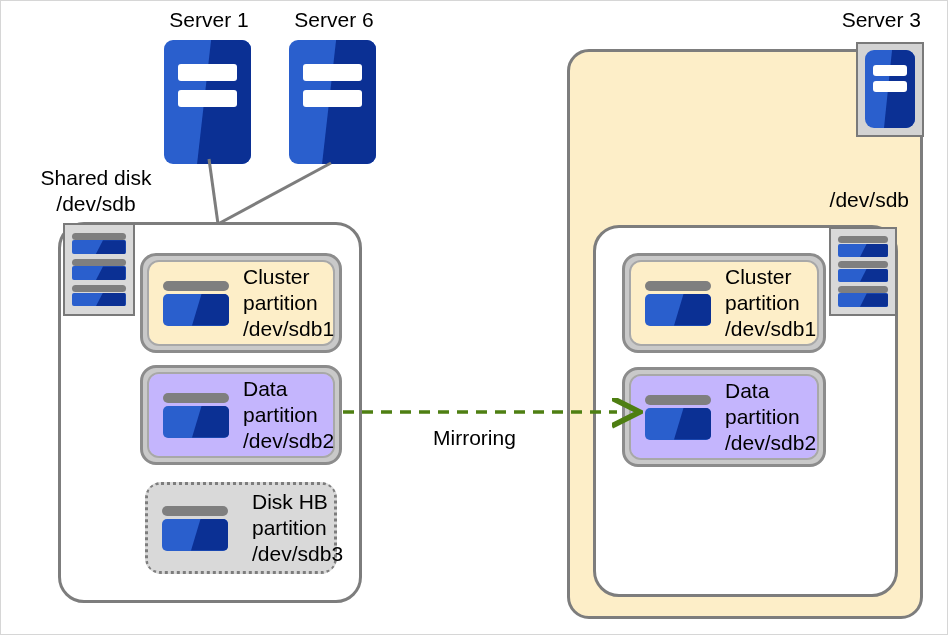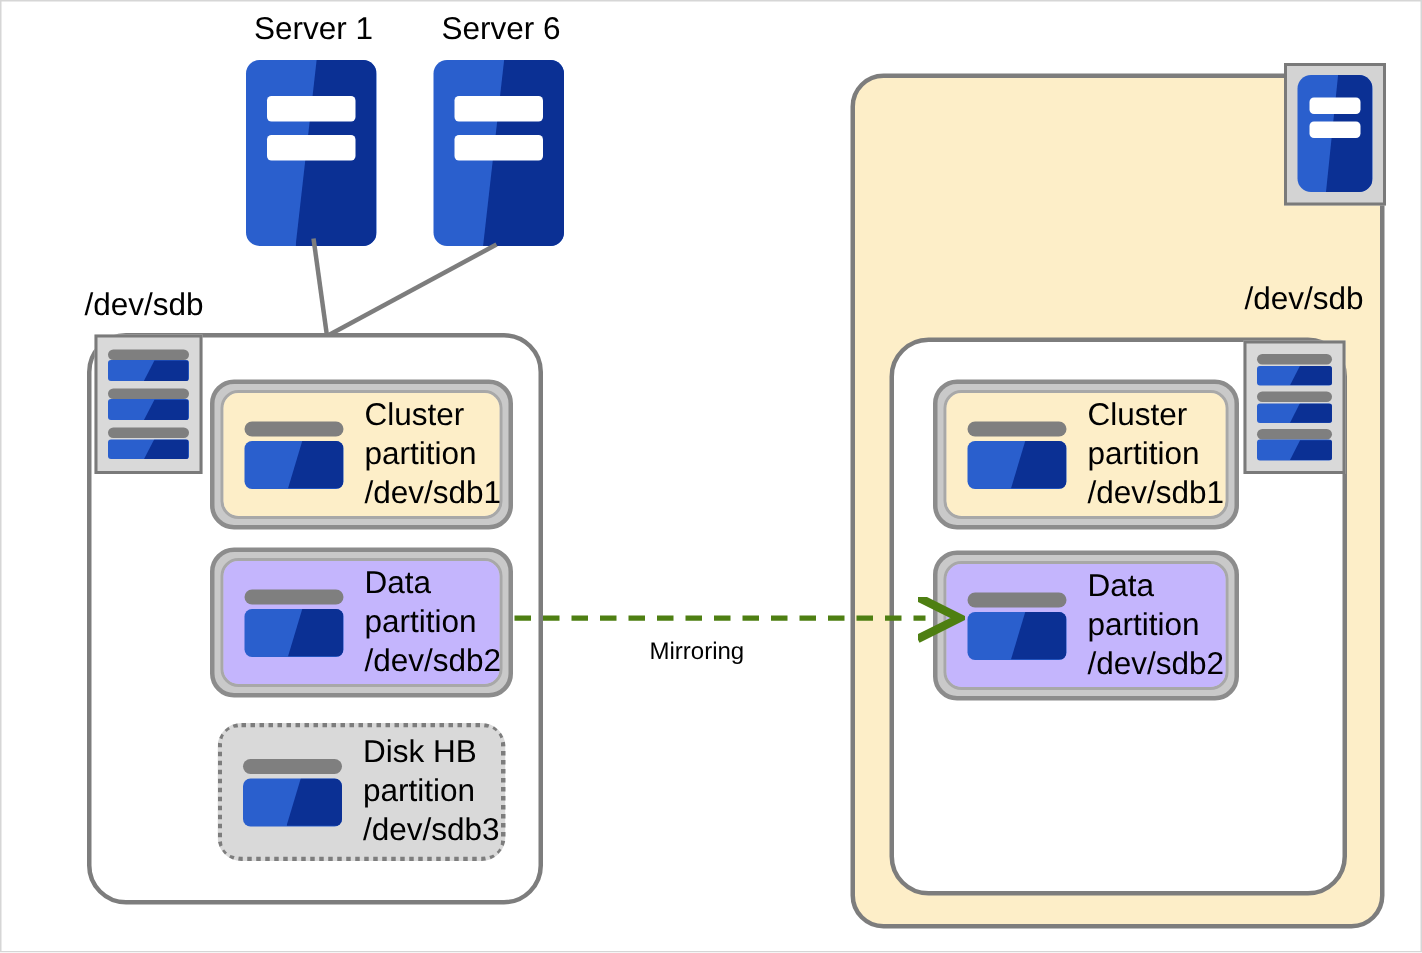--- a/index.html
+++ b/index.html
@@ -148,21 +148,21 @@
     position: absolute;
     inset: 6px;
     border-radius: 10px;
     display: flex;
     align-items: center;
     box-sizing: border-box;
   }
   .partition.dashed .pcontent { inset: 0; }
   .p-yellow .pcontent { background: #fdeec8; }
   .p-blue   .pcontent { background: #c4b5fd; }
-  .p-gray   .pcontent { background: #d9d9d9; }
+  .p-gray   .pcontent { background: #d9d9d9; gap: 10px; }
 
   
   .part-icon {
     position: relative;
     width: 66px;
     height: 45px;
     flex: 0 0 auto;
     margin-left: 14px;
   }
   .part-icon .cap {
@@ -196,21 +196,21 @@
     white-space: pre-line;
   }
 
   
   .connector { position: absolute; pointer-events: none; }
 
   
   .mirror-svg { position: absolute; left: 0; top: 0; }
   .mirror-label {
     position: absolute;
-    font-size: 16px;
+    font-size: 21px;
     color: #000;
     white-space: nowrap;
   }
 </style>
 </head>
 <body>
 
 <div id="canvas">
 
   <div class="label center" style="left:163px; top:6px; width:90px;">Server 1</div>
@@ -225,20 +225,21 @@
     <div class="dark"></div>
     <div class="bar b1"></div>
     <div class="bar b2"></div>
   </div>
 
   <svg class="connector" style="left:170px; top:155px;" width="190" height="80" viewBox="0 0 190 80">
     <line x1="38" y1="3" x2="47" y2="68" stroke="#7d7d7d" stroke-width="3"></line>
     <line x1="160" y1="7" x2="47" y2="68" stroke="#7d7d7d" stroke-width="3"></line>
   </svg>
 
+  <div class="label center" style="left:20px; top:164px; width:150px;">Shared disk</div>
   <div class="label center" style="left:20px; top:190px; width:150px;">/dev/sdb</div>
 
   <div class="disk-container" style="left:57px; top:221px; width:304px; height:381px;"></div>
 
   <div class="disk-stack" style="left:62px; top:222px; width:72px; height:93px;">
     <div class="disk-unit">
       <div class="cap"></div>
       <div class="body"></div>
     </div>
     <div class="disk-unit">
@@ -282,20 +283,21 @@
       <div class="part-icon">
         <div class="cap"></div>
         <div class="body"></div>
       </div>
       <div class="part-text">Disk HB
 partition
 /dev/sdb3</div>
     </div>
   </div>
 
+  <div class="label right" style="left:740px; top:6px; width:180px;">Server 3</div>
 
   <div class="server3-box" style="left:566px; top:48px; width:356px; height:570px;"></div>
 
   <div class="server-chassis" style="left:855px; top:41px; width:68px; height:95px;"></div>
   <div class="server-icon" style="left:864px; top:49px; width:50px; height:78px;">
     <div class="dark"></div>
     <div class="bar b1"></div>
     <div class="bar b2"></div>
   </div>
 

